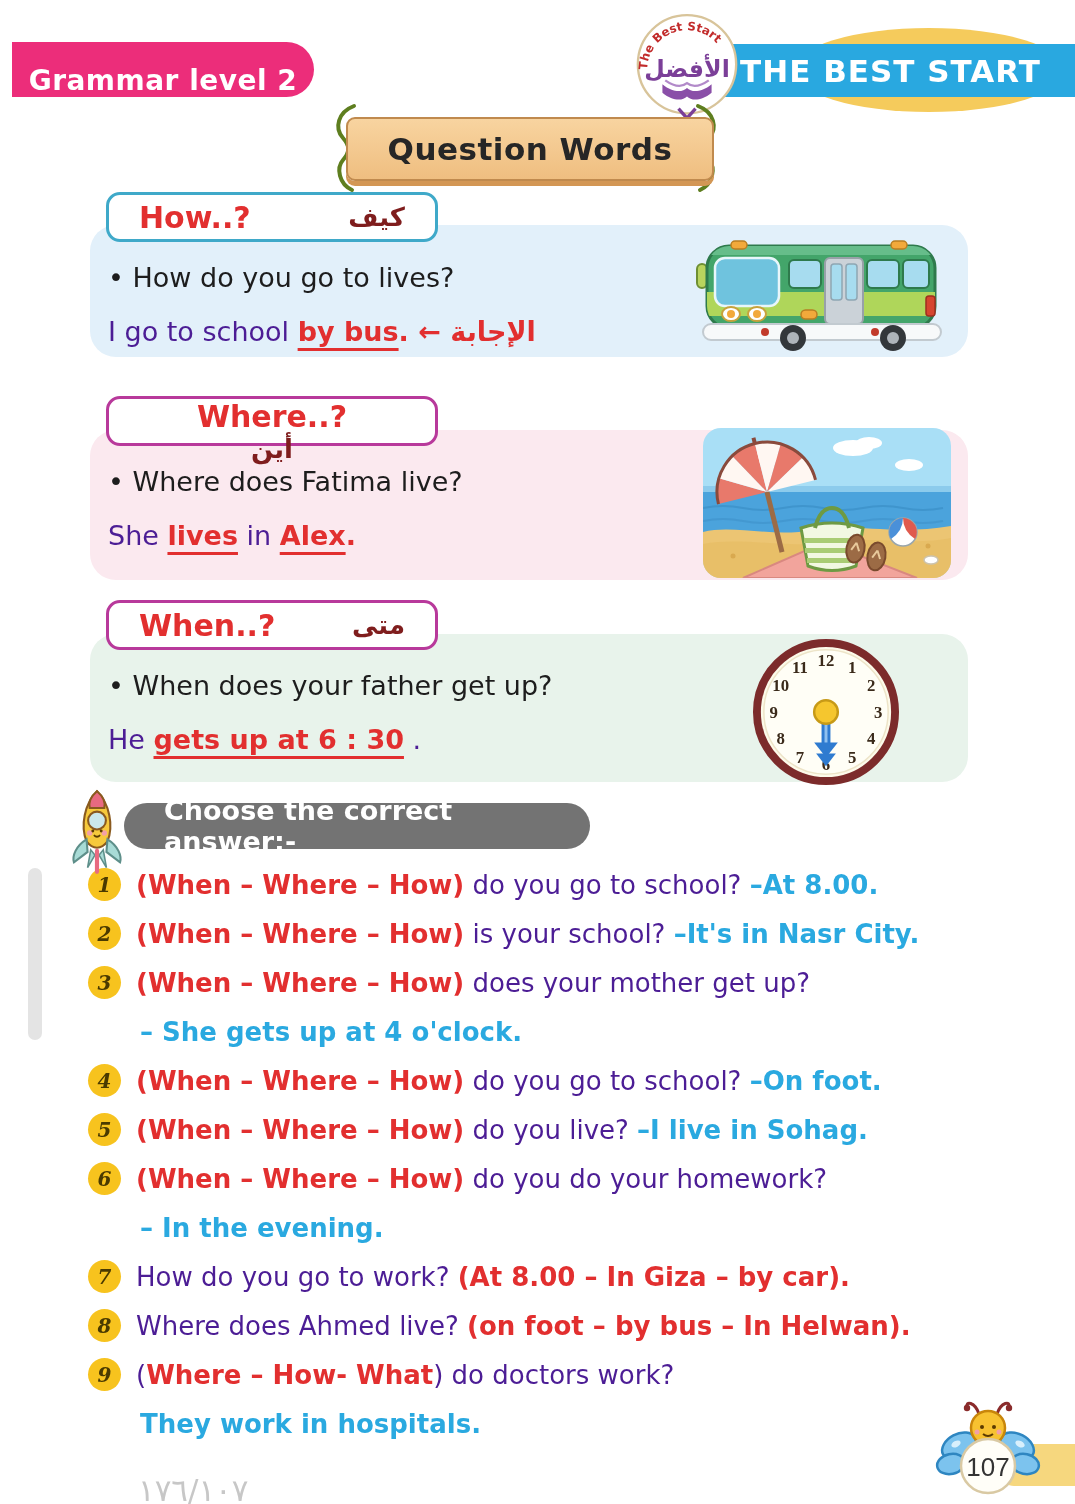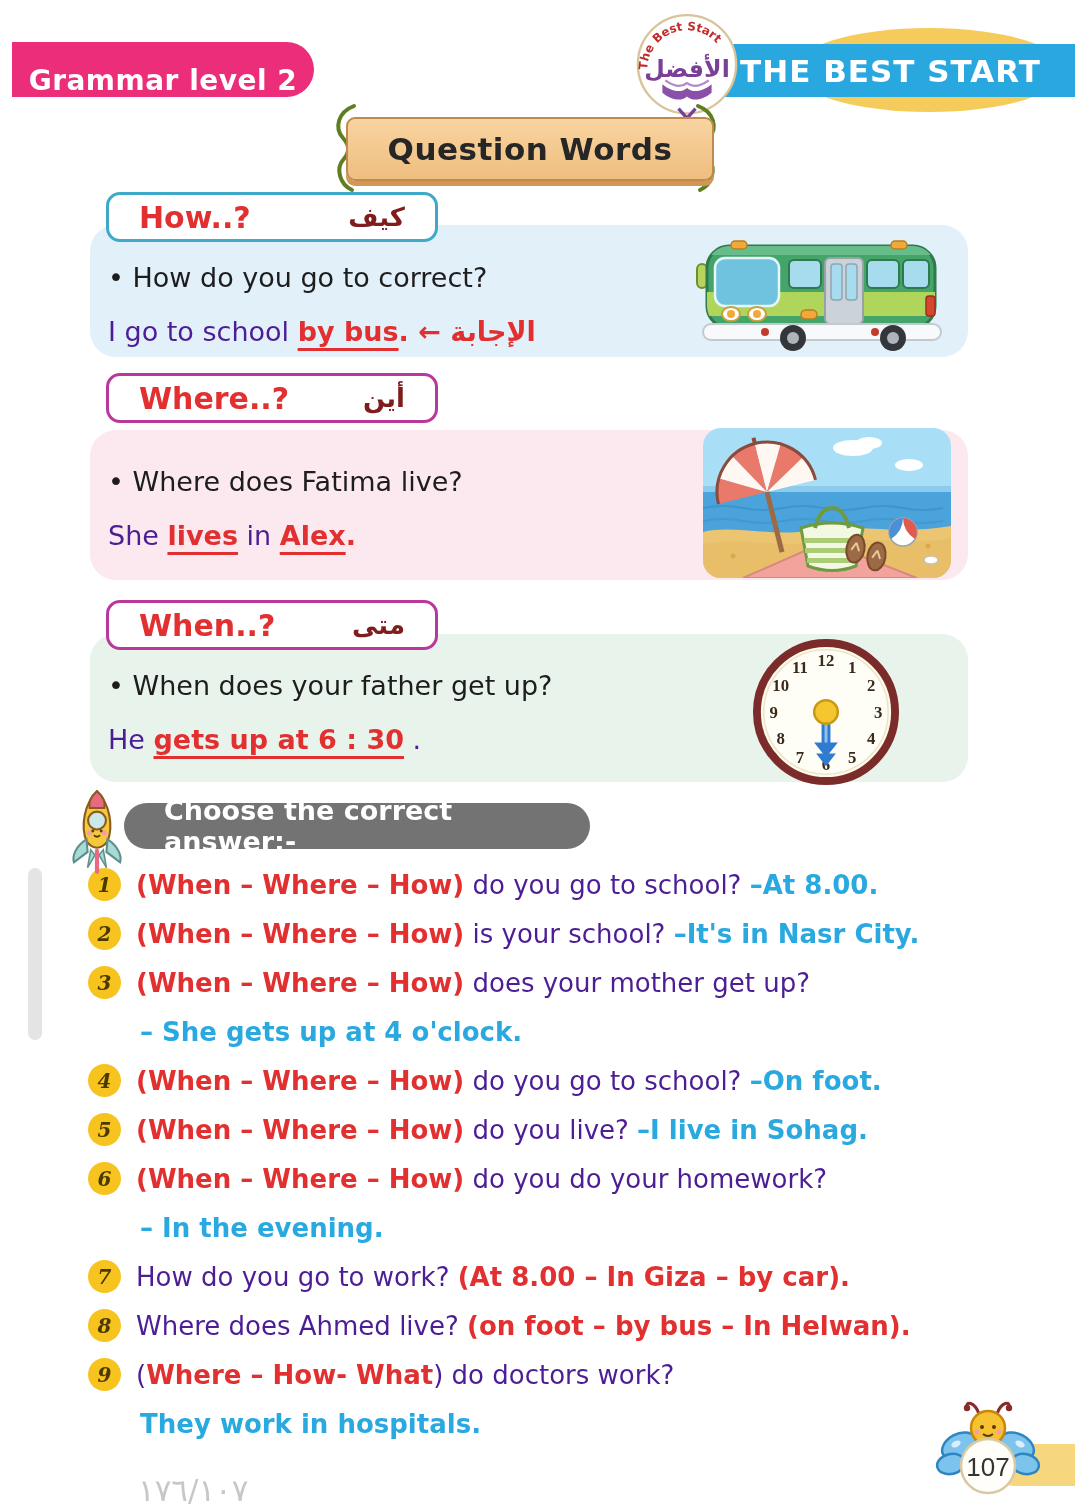--- a/index.html
+++ b/index.html
@@ -27,21 +27,21 @@
   .hook.right{left:692px;top:102px;transform:scaleX(-1);}
 
   
   .ex-box{position:absolute;left:90px;width:878px;border-radius:26px;}
   .box-how{top:225px;height:132px;background:#E2F0FA;}
   .box-where{top:430px;height:150px;background:#FBE9EF;}
   .box-when{top:634px;height:148px;background:#E8F3EB;}
   .title-tab{position:absolute;left:106px;width:332px;height:50px;background:#fff;border-radius:14px;
     display:flex;align-items:center;justify-content:space-between;padding:0 30px;box-sizing:border-box;z-index:2;}
   .tab-how{top:192px;border:3px solid #3FA9C9;}
-  .tab-where{top:373px;border:3px solid #B8399B;}
+  .tab-where{top:396px;border:3px solid #B8399B;flex-direction:column;}
   .tab-when{top:600px;border:3px solid #B8399B;}
   .title-tab .en{font-size:30px;font-weight:bold;color:#E22F2F;}
   .title-tab .ar{font-size:26px;font-weight:bold;color:#7f1d1d;}
   .ex-line{position:absolute;left:108px;font-size:27px;white-space:pre;z-index:1;}
   .illu{position:absolute;z-index:1;}
   .illu-bus{left:695px;top:232px;width:255px;height:120px;}
   .illu-beach{left:703px;top:428px;width:248px;height:150px;}
   .illu-clock{left:752px;top:638px;width:148px;height:148px;}
 
   
@@ -107,21 +107,21 @@
   </svg>
   <div class="qw-board">
     <span>Question Words</span>
   </div>
 
   <div class="ex-box box-how"></div>
   <div class="title-tab tab-how">
     <span class="en">How..?</span>
     <span class="ar">كيف</span>
   </div>
-  <div class="ex-line" style="top:262px;">• How do you go to correct?</div>
+  <div class="ex-line" style="top:262px;">• How do you go to lives?</div>
   <div class="ex-line" style="top:316px;"><span class="c-black">I go to school </span><span class="c-red u">by bus</span><span class="c-red">. </span><span class="c-red">← </span><span class="c-red">الإجابة</span></div>
   <svg class="illu illu-bus" viewBox="0 0 255 120">
     <defs>
         <clipPath id="busbody">
           <rect x="12" y="14" width="228" height="82" rx="22"></rect>
         </clipPath>
       </defs>
     <rect x="2" y="32" width="10" height="24" rx="5" fill="#B9D45E" stroke="#6E8F33" stroke-width="2"></rect>
     <rect x="12" y="14" width="228" height="82" rx="22" fill="#43A56A" stroke="#2E7A4C" stroke-width="3"></rect>
     <g clip-path="url(#busbody)">

